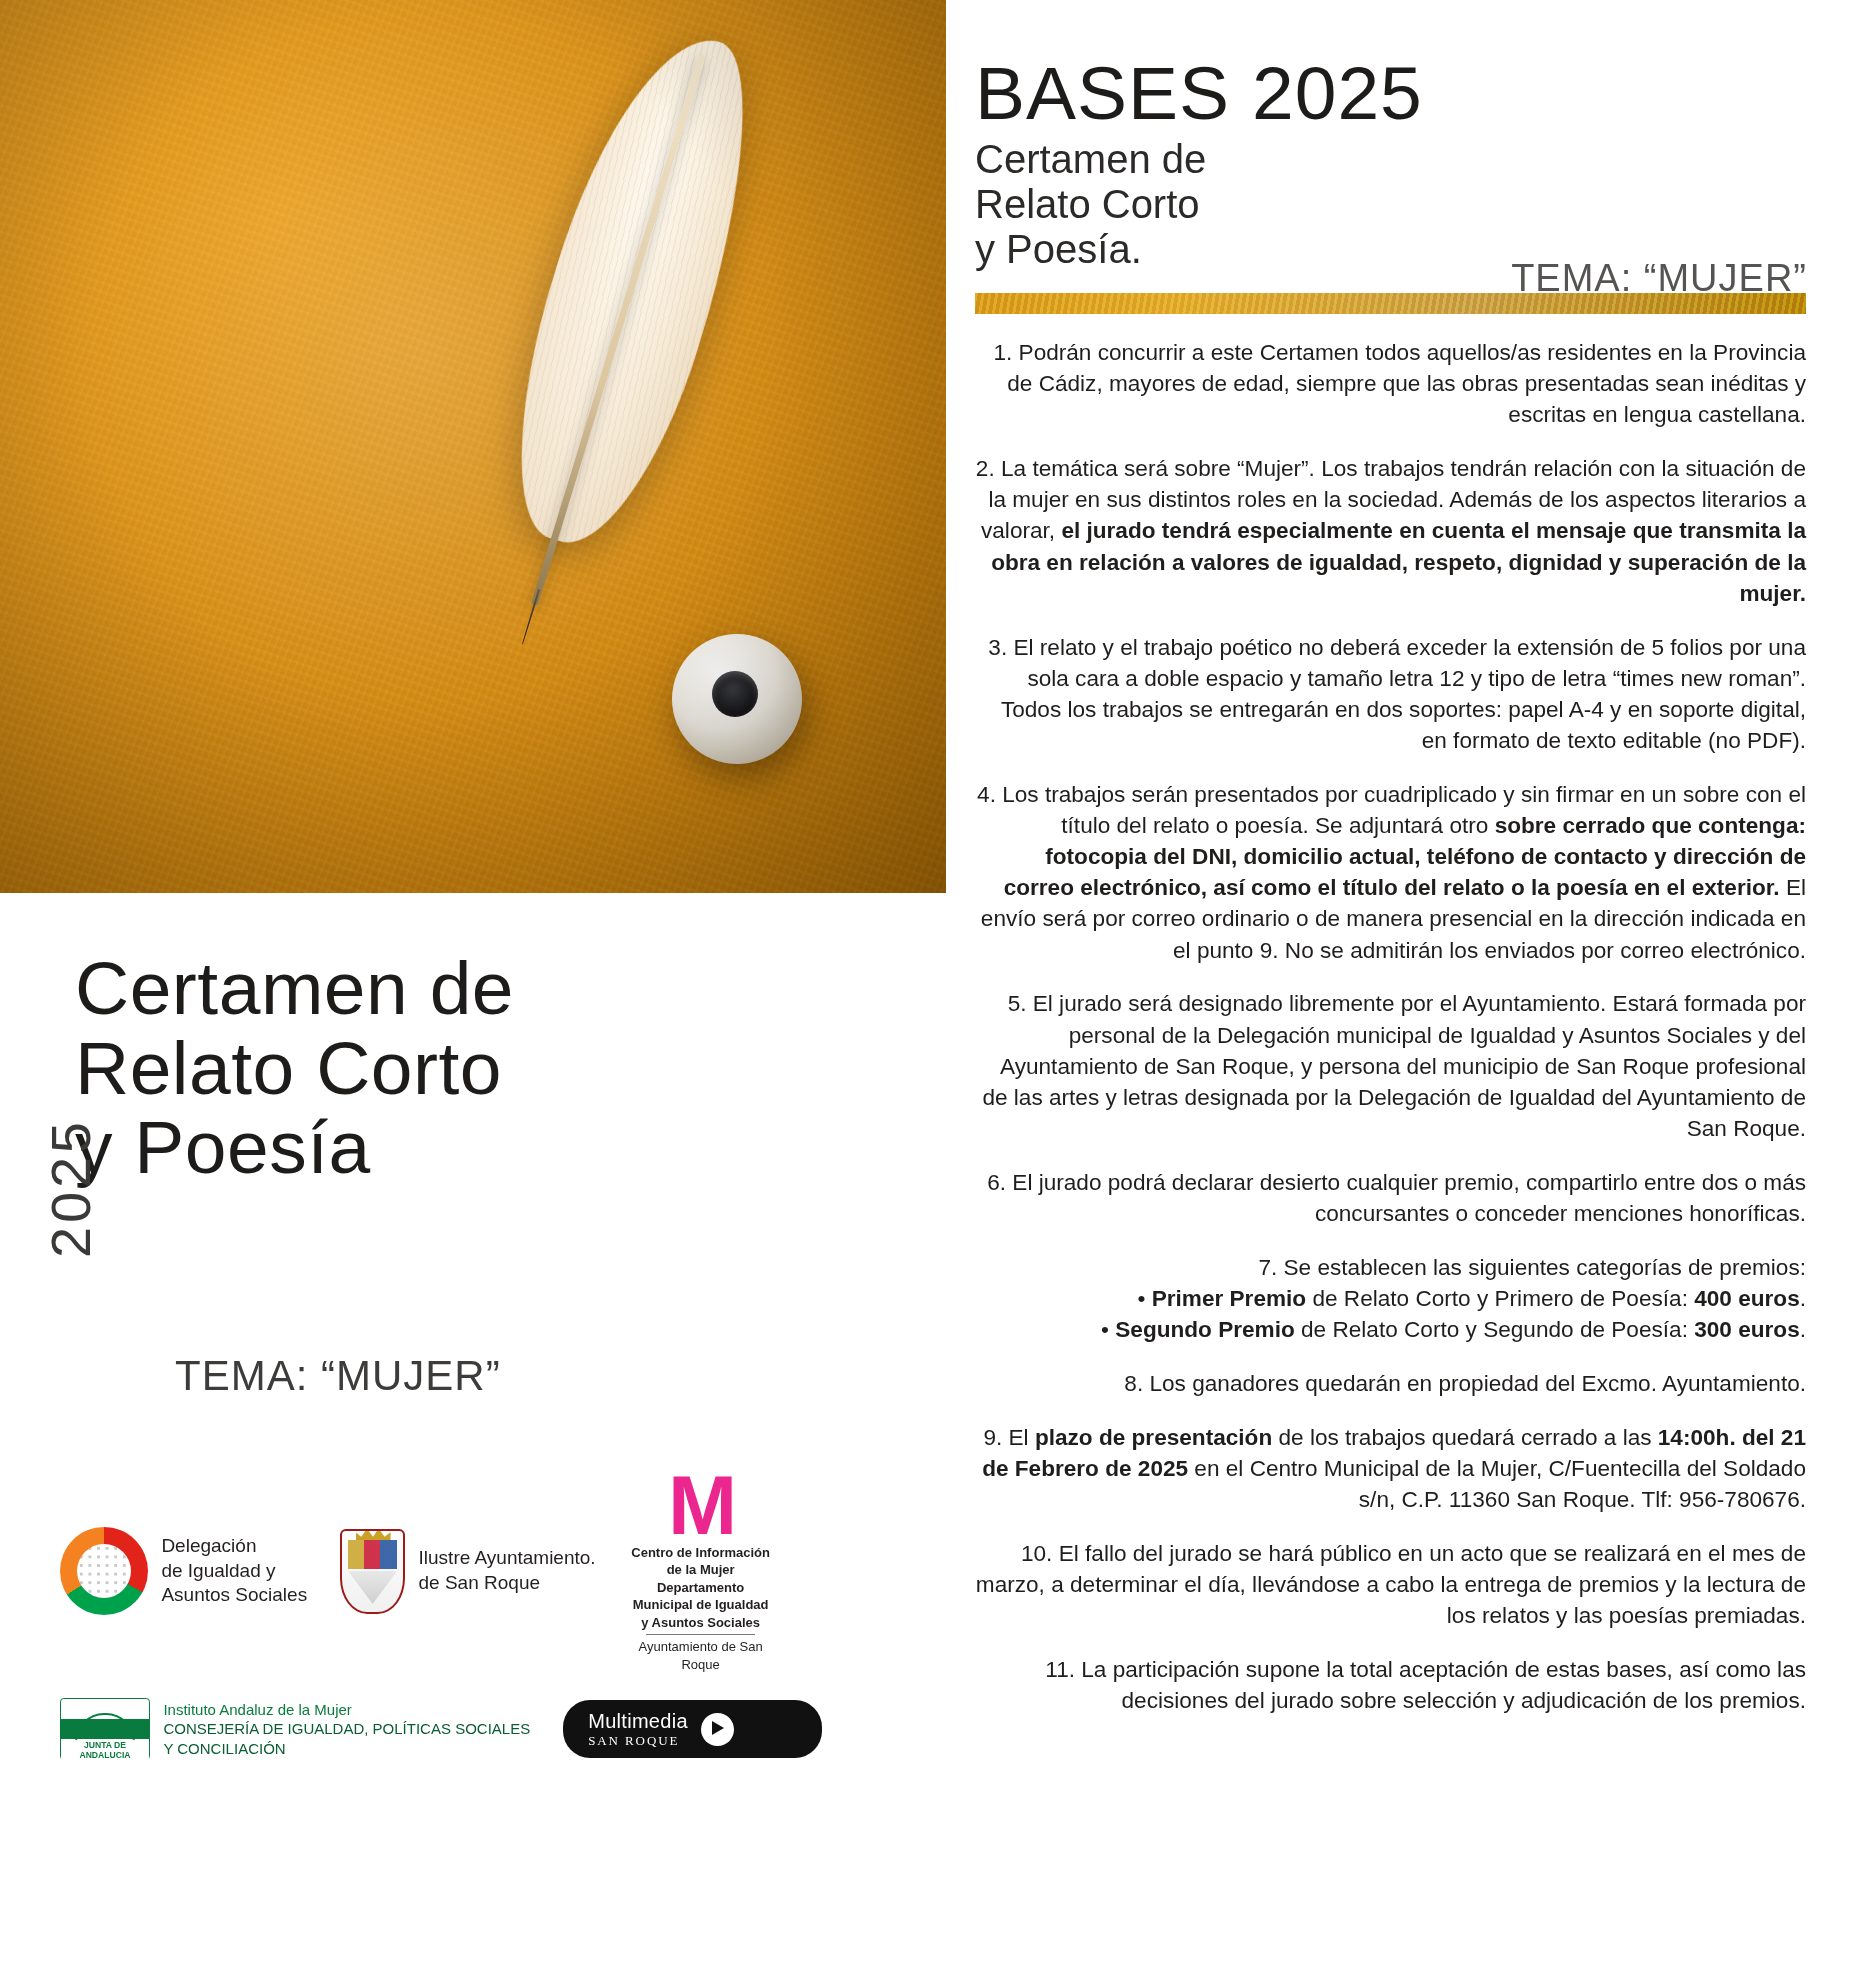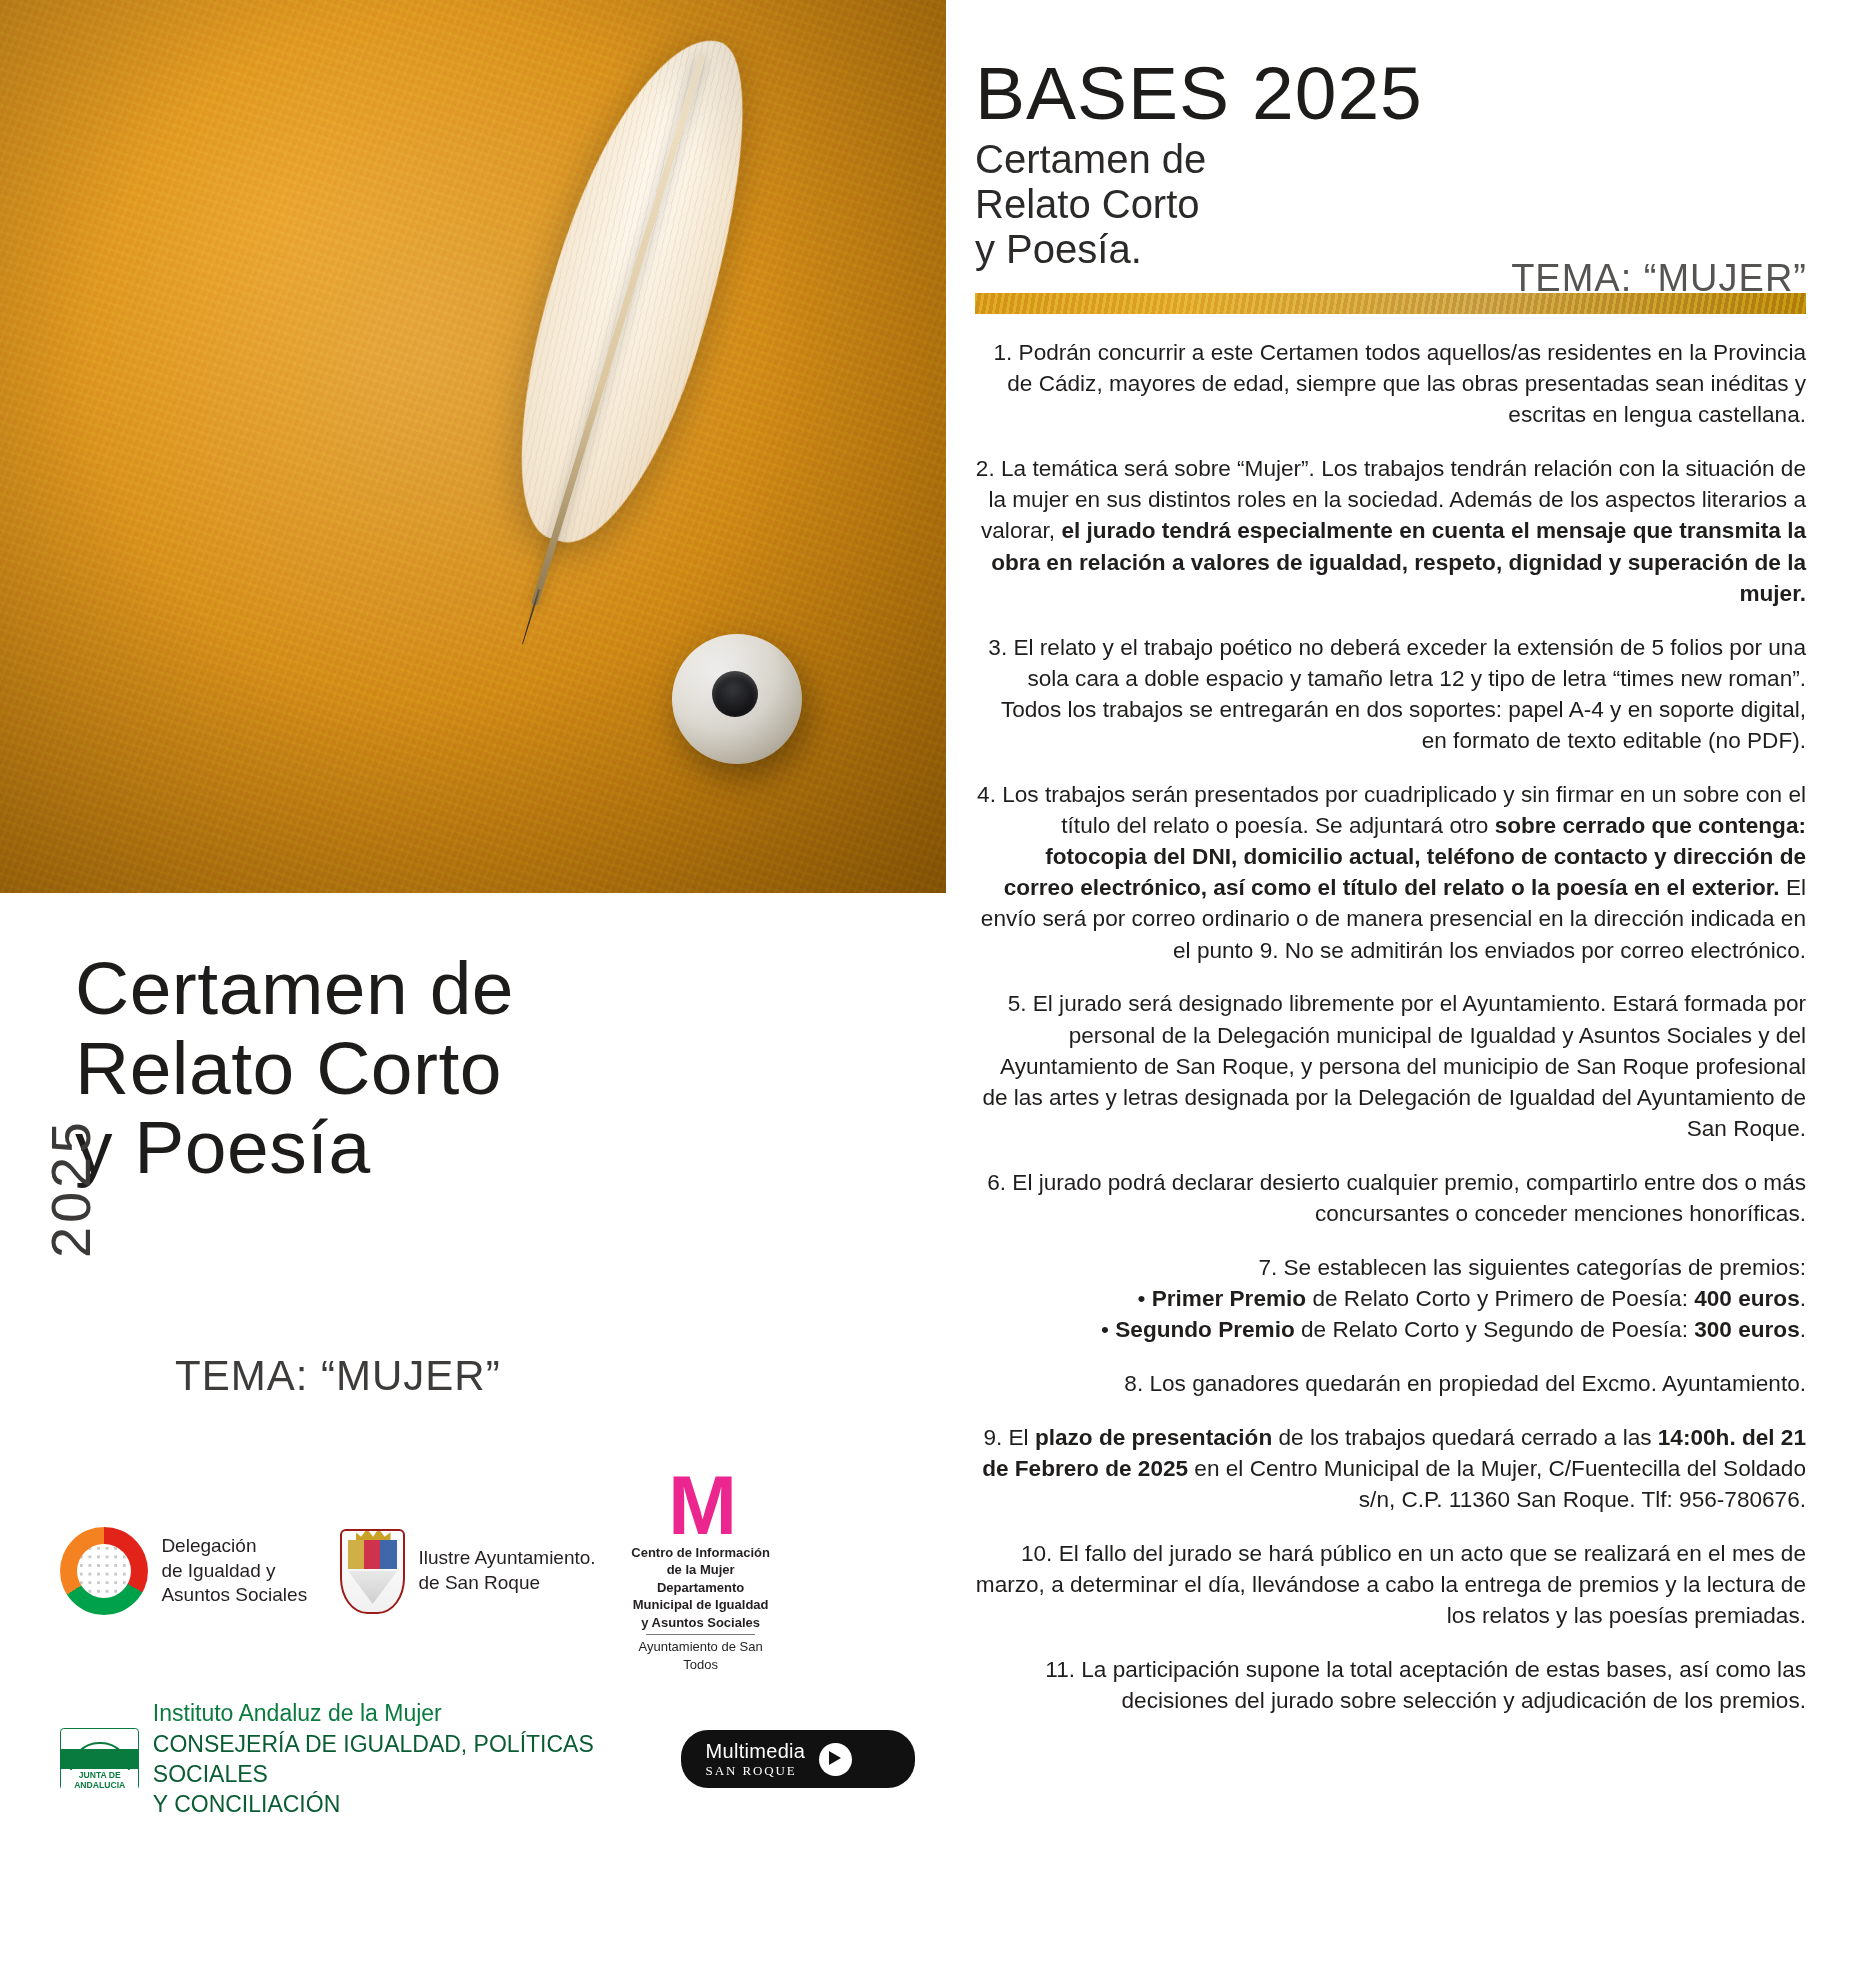--- a/index.html
+++ b/index.html
@@ -225,21 +225,21 @@
     background:#fff;
   }
   .junta .arch {
     position:absolute; left:50%; top:13.4px; transform:translateX(-50%);
     width: 56px; height: 29px;
     border: 2.9px solid #0a7b3e;
     border-bottom: none;
     border-radius: 29px 29px 0 0;
     background: transparent;
   }
-  .iam-text { font-size: 23px; line-height:1.32; color:#0a5c33; }
+  .iam-text { font-size: 15px; line-height:1.32; color:#0a5c33; }
   .iam-text .t1 { color:#0a7b3e; }
   .iam-text .t2 { font-weight:400; color:#0a5c33; text-transform:uppercase; }
 
   .multimedia {
     background: #111;
     color: #fff;
     border-radius: 27px;
     padding: 9.6px 25px;
     display: flex;
     align-items: center;
@@ -358,21 +358,21 @@
             <div class="logo-text" style="white-space:pre-line">Ilustre Ayuntamiento.
 de San Roque</div>
           </div>
 
           <div class="m-logo">
             <div class="m-glyph">M</div>
             <div class="m-cap">
               <div class="b">Centro de Información de la Mujer</div>
               <div class="b">Departamento Municipal de Igualdad y Asuntos Sociales</div>
               <div class="rule"></div>
-              <div>Ayuntamiento de San Todos</div>
+              <div>Ayuntamiento de San Roque</div>
             </div>
           </div>
 
         </div>
 
         <div class="logo-row">
 
           <div class="logo-block">
             <div class="junta">
               <div class="arch"></div>

